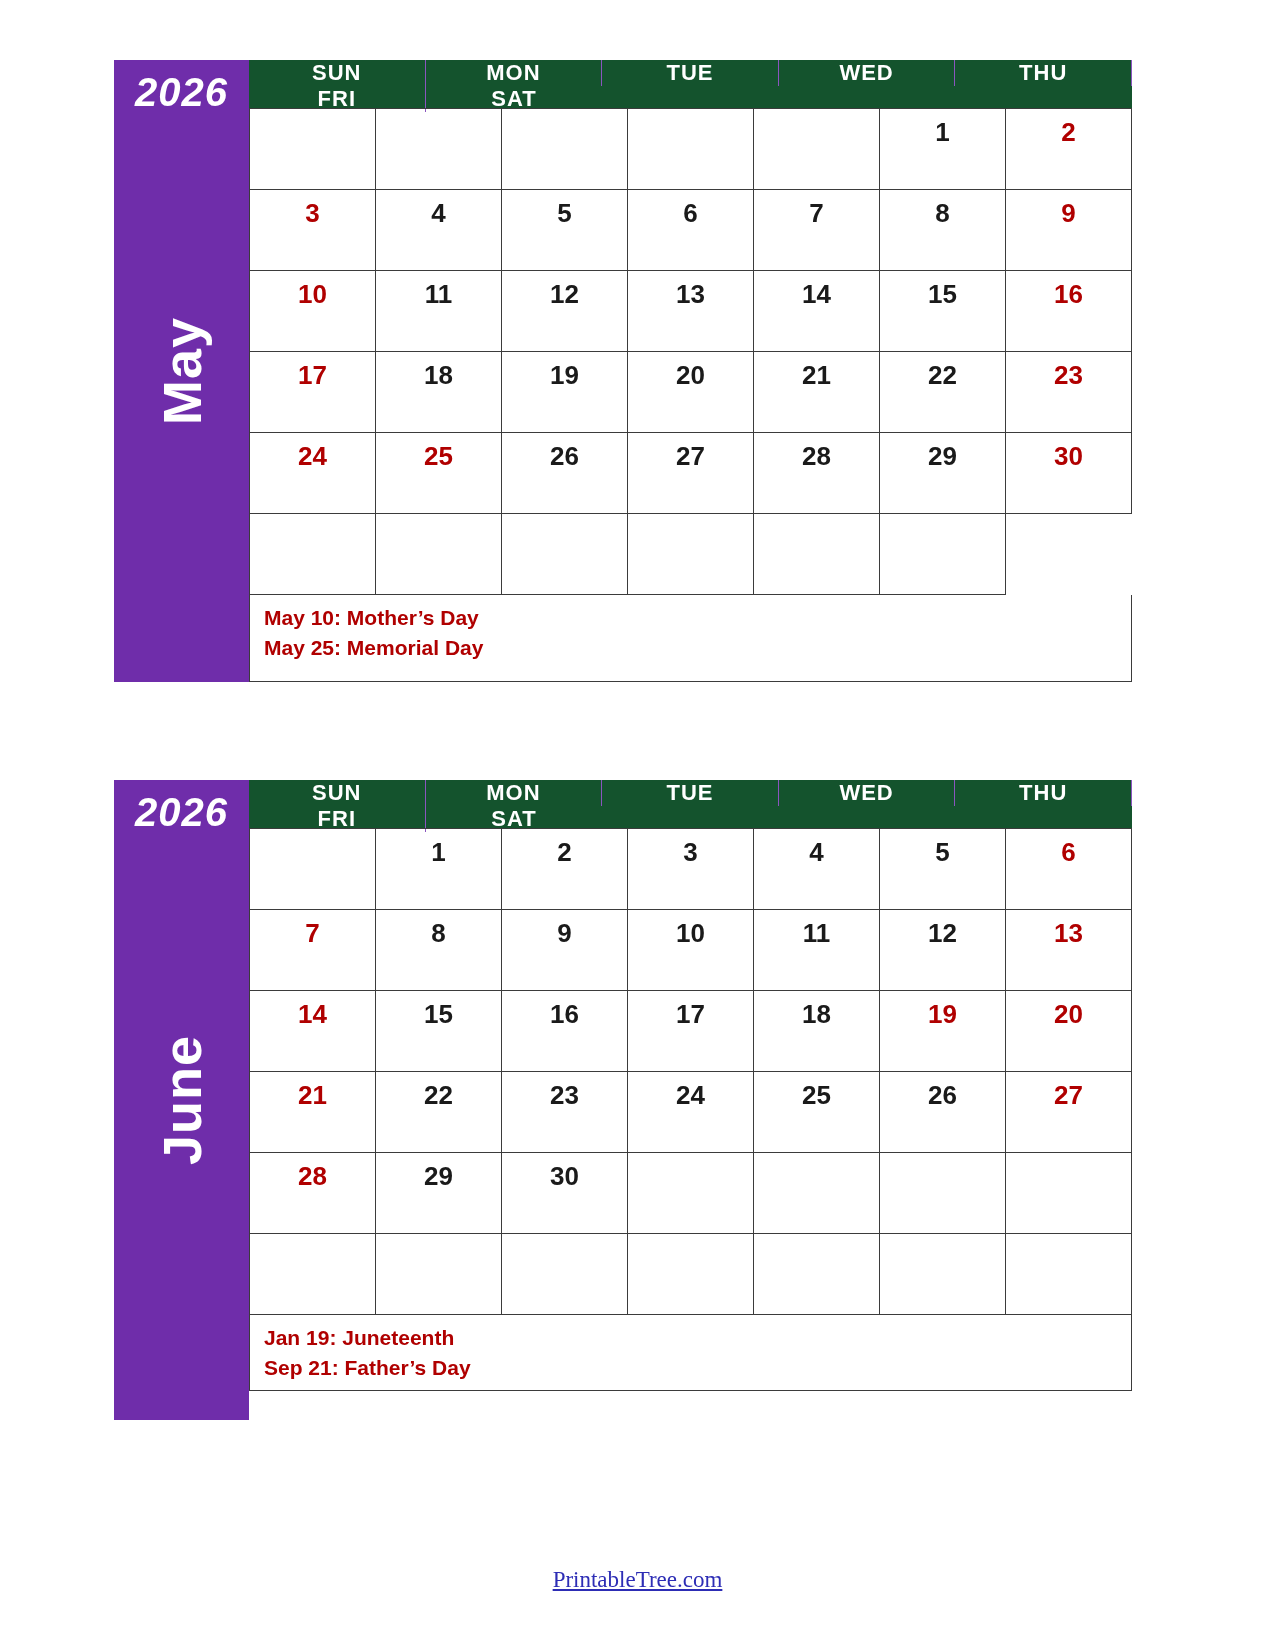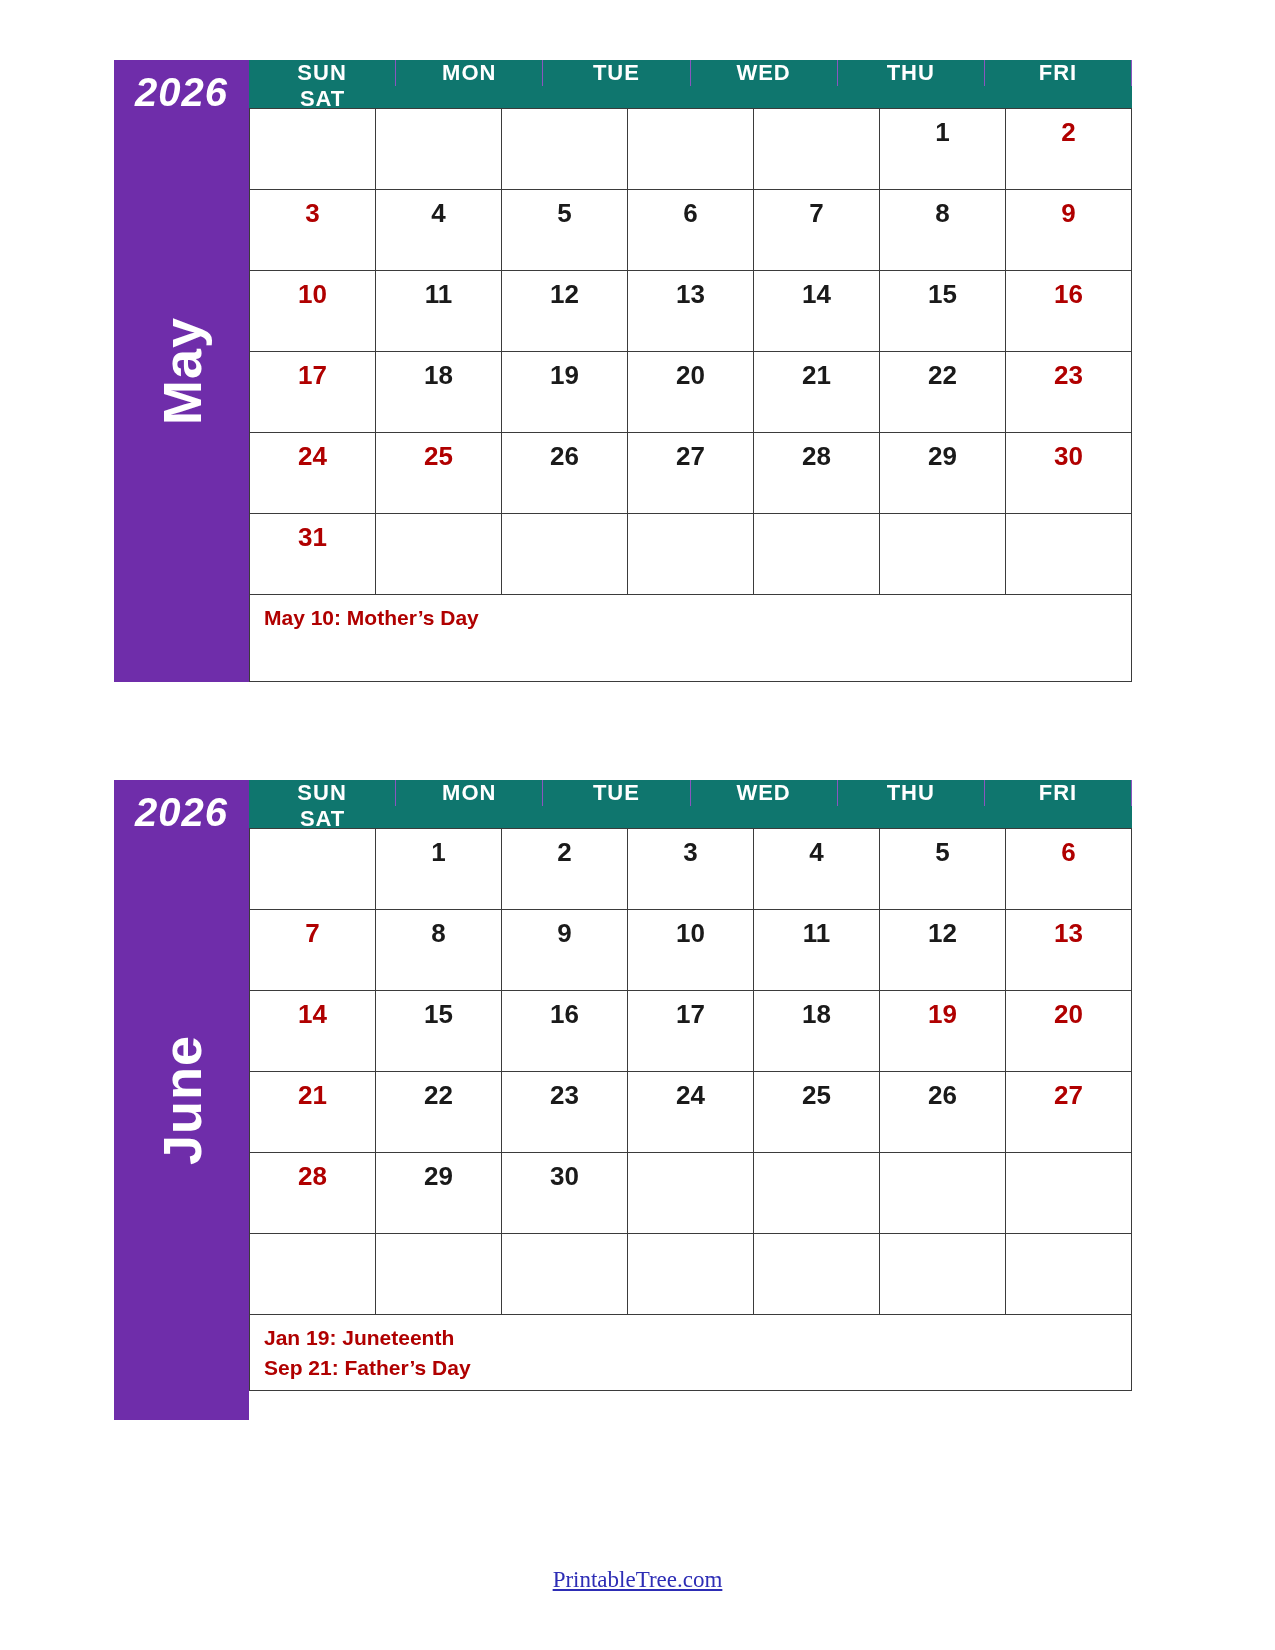--- a/index.html
+++ b/index.html
@@ -71,22 +71,22 @@
     letter-spacing: 1px;
   }
   .grid-area {
     flex: 1 1 auto;
     display: flex;
     flex-direction: column;
     box-sizing: border-box;
   }
   .dow-row {
     display: grid;
-    grid-template-columns: repeat(6, 1fr);
-    background: #0f766e;
+    grid-template-columns: repeat(5, 1fr);
+    background: #14532d;
     height: 48px;
   }
   .dow-cell {
     color: #ffffff;
     font-size: 22px;
     font-weight: bold;
     letter-spacing: 1px;
     display: flex;
     align-items: center;
     justify-content: center;
@@ -296,43 +296,41 @@
               <div class="day-num">28</div>
             </div>
           <div class="day-cell">
               <div class="day-num">29</div>
             </div>
           <div class="day-cell">
               <div class="day-num weekend">30</div>
             </div>
 
           <div class="day-cell">
-              <div class="day-num weekend">31</div>
-            </div>
-          <div class="day-cell">
               <div class="day-num"></div>
             </div>
           <div class="day-cell">
               <div class="day-num"></div>
             </div>
           <div class="day-cell">
               <div class="day-num"></div>
             </div>
           <div class="day-cell">
               <div class="day-num"></div>
             </div>
           <div class="day-cell">
               <div class="day-num"></div>
             </div>
           <div class="day-cell">
               <div class="day-num weekend"></div>
             </div>
         </div>
         <div class="notes">
           <div class="note-line">May 10: Mother’s Day</div>
+          <div class="note-line">May 25: Memorial Day</div>
         </div>
       </div>
     </div>
   </div>
 
   <div class="cal-block" id="block-june">
     <div class="cal-inner">
       <div class="month-spine">
         <div class="spine-year">2026</div>
         <div class="spine-month">June</div>

